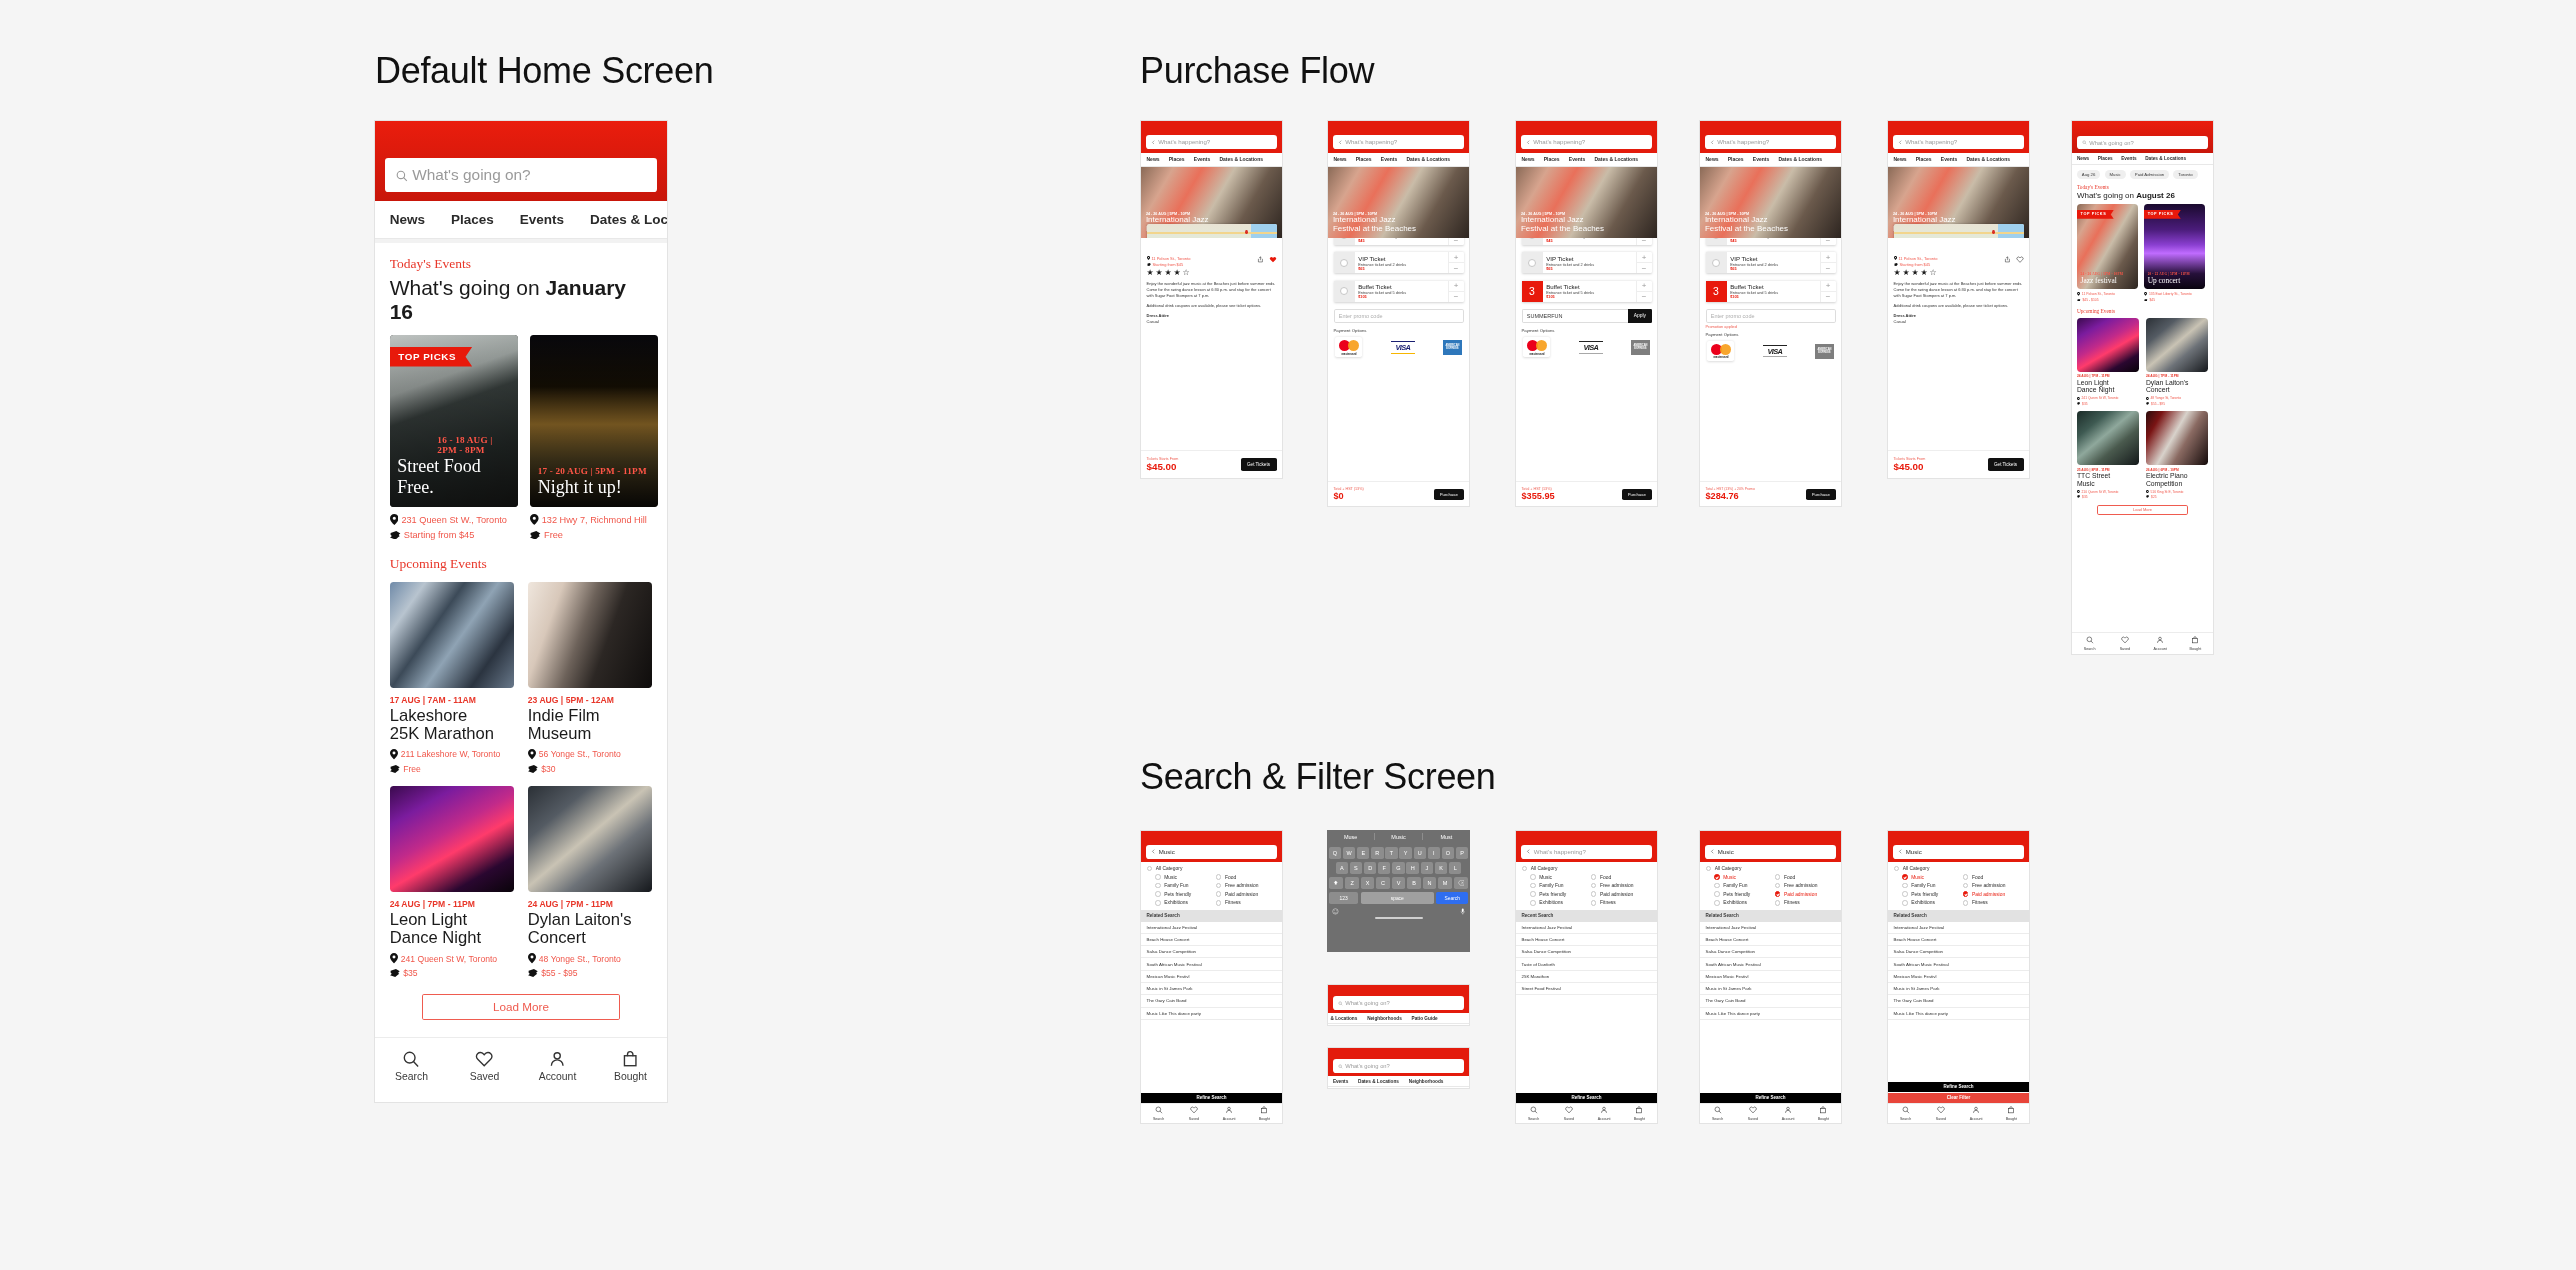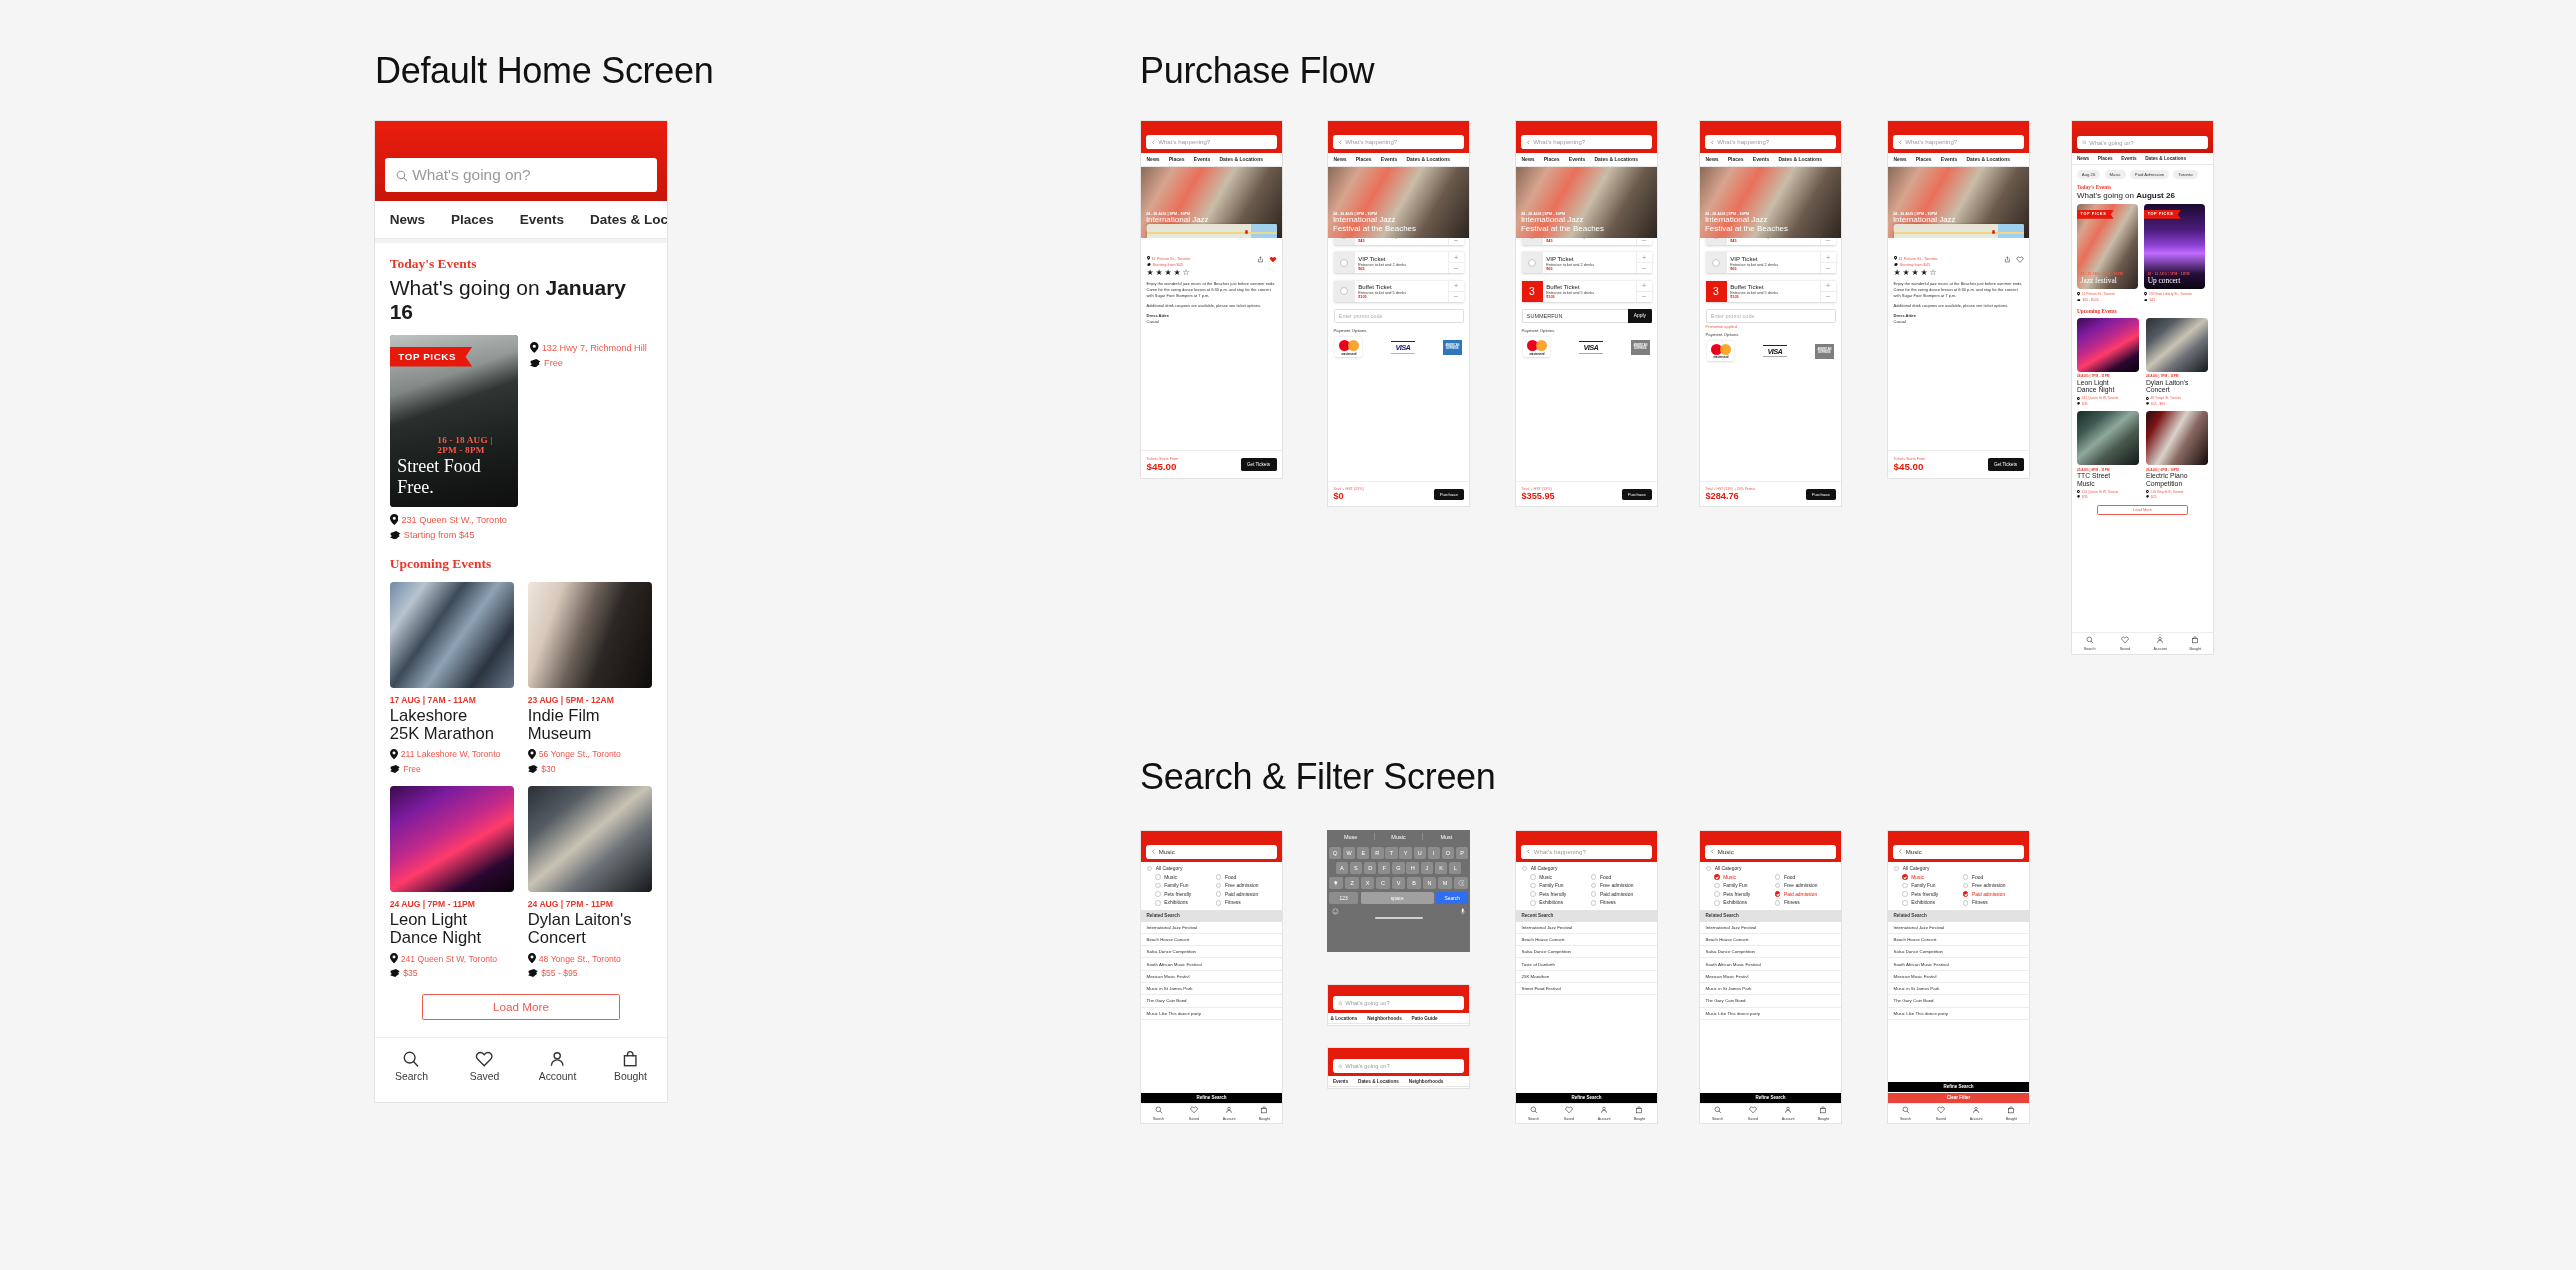--- a/index.html
+++ b/index.html
@@ -18,21 +18,21 @@
            overflow:hidden; }
   .topbar { background:#e31b0c; position:relative; }
   .topbar.grad { background:linear-gradient(180deg,#ea1d0d 0%,#c8160a 100%); }
   .searchbox { position:absolute; left:3.5%; right:3.5%; bottom:12%;
                background:#fff; border-radius:3.1px; display:flex; align-items:center;
                gap:3.7px; color:#9a9a9a; overflow:hidden; white-space:nowrap; }
   .tabsrow { display:flex; background:#fff; border-bottom:0.6px solid #e8e8e8;
              align-items:center; white-space:nowrap; overflow:hidden; }
   .tabsrow span { color:#2b2b2b; font-weight:600; }
   .divider { height:3.7px; background:#f2f2f2; }
-  .sec-label { color:#e8372a; font-family:"Liberation Serif", serif; font-weight:700; }
+  .sec-label { color:#e8372a; font-family:"Liberation Serif", serif; font-weight:400; }
   .head-line { color:#1b1b1b; font-weight:400; }
   .head-line b { font-weight:700; }
   .card-img { position:relative; border-radius:3.7px; overflow:hidden; background:#222; }
   .badge { position:absolute; left:0; top:7%; background:#e8190b; color:#fff;
            font-weight:700; letter-spacing:0.6px; display:flex; align-items:center;
            clip-path: polygon(0 0,100% 0,92% 50%,100% 100%,0 100%); }
   .cap { position:absolute; left:6%; right:4%; bottom:5%;font-family:Liberation Serif, serif; }
   .cap .dt { color:#ff5547; font-weight:700; letter-spacing:0.2px; }
   .cap .ttl { color:#fff; font-weight:400; }
   .meta { color:#f0564a; display:flex; align-items:center; gap:3.1px; white-space:nowrap; }
@@ -152,20 +152,27 @@
       </div>
       <div class="meta" style="font-size:9.2px; margin-top:4.9px;">
         <svg class="tick" width="11" height="8.6" viewBox="0 0 18 14">
           <path d="M1 3.2 10.3 0l6.7 4.1-1.8 1.2a1.6 1.6 0 0 0 1 2.9l-1.9 1.3L9 14 0 10.8l1.9-1.3a1.6 1.6 0 0 0-.9-2.9z" fill="#111"></path>
         </svg>
         <span>Starting from $45</span>
       </div>
     </div>
 
     <div style="width:128px;">
+      <div class="card-img" style="height:172px;">
+        <div class="ph ph-night"></div>
+        <div class="cap">
+          <div class="dt" style="font-size:9.2px;">17 - 20 AUG | 5PM - 11PM</div>
+          <div class="ttl" style="font-size:18px; margin-top:1.2px;">Night it up!</div>
+        </div>
+      </div>
       <div class="meta" style="font-size:9.2px; margin-top:7.4px;">
         <svg class="pin" width="8.6" height="11" viewBox="0 0 14 18">
           <path d="M7 0C3.1 0 0 3.1 0 7c0 5.2 7 11 7 11s7-5.8 7-11c0-3.9-3.1-7-7-7zm0 9.6A2.6 2.6 0 1 1 7 4.4a2.6 2.6 0 0 1 0 5.2z" fill="#111"></path>
         </svg>
         <span>132 Hwy 7, Richmond Hill</span>
       </div>
       <div class="meta" style="font-size:9.2px; margin-top:4.9px;">
         <svg class="tick" width="11" height="8.6" viewBox="0 0 18 14">
           <path d="M1 3.2 10.3 0l6.7 4.1-1.8 1.2a1.6 1.6 0 0 0 1 2.9l-1.9 1.3L9 14 0 10.8l1.9-1.3a1.6 1.6 0 0 0-.9-2.9z" fill="#111"></path>
         </svg>

